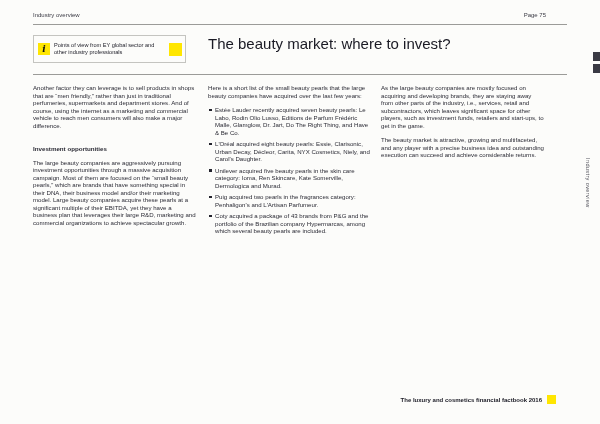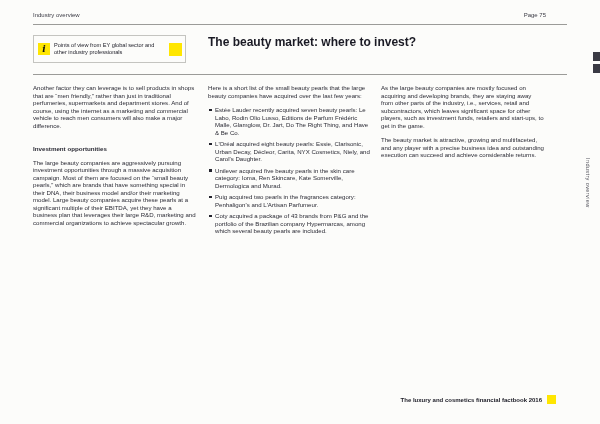--- a/index.html
+++ b/index.html
@@ -16,21 +16,21 @@
   .rule-title { top:74px; }
   
   .infobox { position:absolute; top:35px; left:33px; width:153px; height:28px;
     border:1px solid #c4c4c0; box-sizing:border-box; display:flex; align-items:center; background:#fcfcfa; }
   .info-icon { width:12px; height:12px; background:#ffe600; margin:0 4px;
     display:flex; align-items:center; justify-content:center; flex:0 0 auto;
     font-family:"DejaVu Serif", serif; font-style:italic; font-weight:bold; font-size:9px; color:#111; }
   .info-text { flex:1; font-size:5.6px; line-height:1.25; color:#23232d; }
   .info-square { width:13px; height:13px; background:#ffe600; margin:0 3px 0 4px; flex:0 0 auto; }
   
-  .page-title { position:absolute; left:208px; top:35px; font-size:12px; font-weight:bold; color:#1a1a24; }
+  .page-title { position:absolute; left:208px; top:35px; font-size:15px; font-weight:normal; color:#1a1a24; }
   
   .col { position:absolute; top:84px; width:163px; font-size:6.1px; line-height:7.5px; color:#2b2b35; }
   .col-1 { left:33px; }
   .col-2 { left:208px; }
   .col-3 { left:381px; }
   .col p { margin:0 0 7px 0; }
   .subhead { font-weight:bold; margin:16px 0 6px 0; font-size:6.2px; }
   ul.pearls { list-style:none; margin:4px 0 0 0; padding:0; }
   ul.pearls li { position:relative; padding-left:7px; margin-bottom:4px; }
   ul.pearls li::before { content:""; position:absolute; left:1px; top:2.5px;

